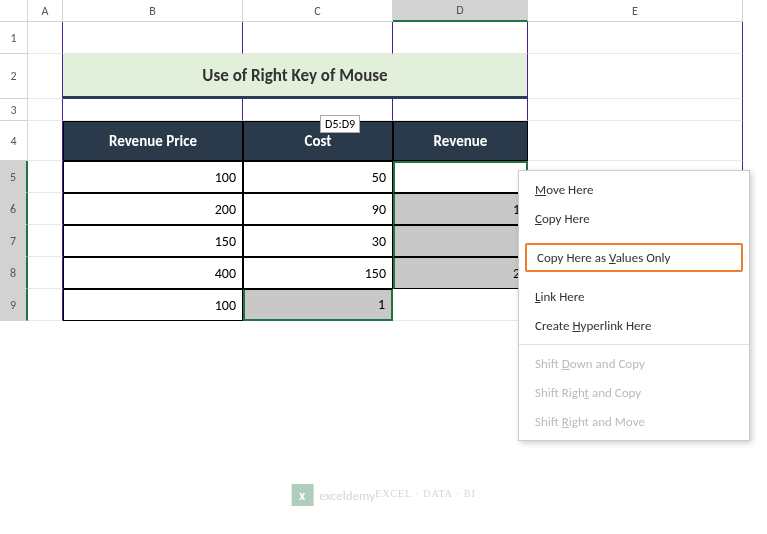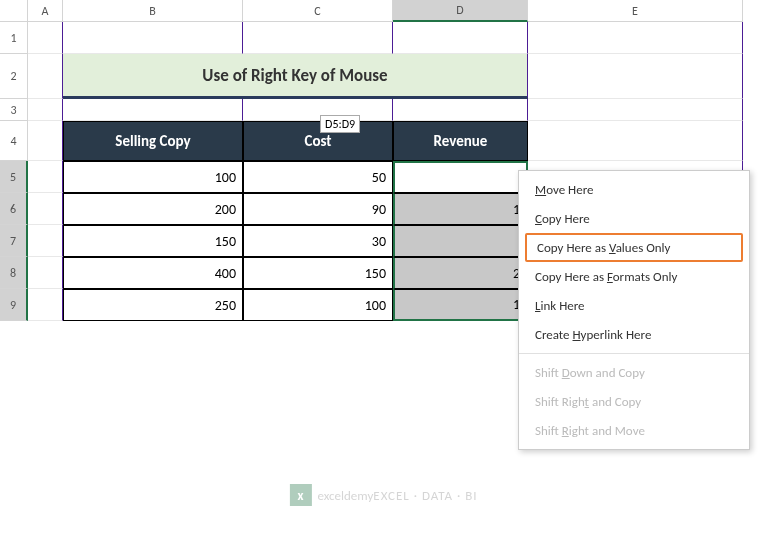--- a/index.html
+++ b/index.html
@@ -121,21 +121,21 @@
     }
     .menu-item {
       padding: 7px 16px;
       font-size: 13px;
       color: #333;
       cursor: pointer;
     }
     .menu-item.highlighted {
       border: 2px solid #ed7d31;
       border-radius: 2px;
-      margin: 0 6px;
+      margin: 10px 6px;
       padding: 5px 10px;
     }
     .menu-item.disabled {
       color: #bbb;
       cursor: default;
     }
     .menu-separator {
       height: 1px;
       background: #e0e0e0;
       margin: 4px 0;
@@ -165,22 +165,23 @@
       color: #fff;
       font-weight: bold;
       font-size: 13px;
     }
     .watermark-text {
       display: flex;
       flex-direction: row;
       line-height: 1;
     }
     .watermark-sub {
-      font-size: 13px;
+      font-size: 10px;
       letter-spacing: 1px;
+      font-family: Liberation Serif, serif;
     }
   </style>
 </head>
 <body>
 
 <div class="spreadsheet">
   <div class="corner"></div>
   <div class="col-header">A</div>
   <div class="col-header">B</div>
   <div class="col-header">C</div>
@@ -201,21 +202,21 @@
 
   <div class="row-header">3</div>
   <div class="cell"></div>
   <div class="cell"></div>
   <div class="cell"></div>
   <div class="cell"></div>
   <div class="cell"></div>
 
   <div class="row-header">4</div>
   <div class="cell"></div>
-  <div class="cell table-header">Selling Copy</div>
+  <div class="cell table-header">Revenue Price</div>
   <div class="cell table-header">Cost</div>
   <div class="cell table-header">Revenue</div>
   <div class="cell"></div>
 
   <div class="row-header selected">5</div>
   <div class="cell"></div>
   <div class="cell table-cell">100</div>
   <div class="cell table-cell">50</div>
   <div class="cell revenue-cell first selection-border-top selection-border-left selection-border-right"></div>
   <div class="cell"></div>
@@ -236,33 +237,31 @@
 
   <div class="row-header selected">8</div>
   <div class="cell"></div>
   <div class="cell table-cell">400</div>
   <div class="cell table-cell">150</div>
   <div class="cell revenue-cell selection-border-left selection-border-right">2</div>
   <div class="cell"></div>
 
   <div class="row-header selected">9</div>
   <div class="cell"></div>
-  <div class="cell table-cell">250</div>
   <div class="cell table-cell">100</div>
   <div class="cell revenue-cell selection-border-left selection-border-right selection-border-bottom">1</div>
   <div class="cell"></div>
 </div>
 
 <div class="name-box">D5:D9</div>
 
 <div class="context-menu">
 <div class="menu-item"><span class="underline">M</span>ove Here</div>
     <div class="menu-item"><span class="underline">C</span>opy Here</div>
     <div class="menu-item highlighted">Copy Here as <span class="underline">V</span>alues Only</div>
-    <div class="menu-item">Copy Here as <span class="underline">F</span>ormats Only</div>
     <div class="menu-item"><span class="underline">L</span>ink Here</div>
     <div class="menu-item">Create <span class="underline">H</span>yperlink Here</div>
     <div class="menu-separator"></div>
     <div class="menu-item disabled">Shift <span class="underline">D</span>own and Copy</div>
     <div class="menu-item disabled">Shift Righ<span class="underline">t</span> and Copy</div>
     <div class="menu-item disabled">Shift <span class="underline">R</span>ight and Move</div>
   </div>
 
 <div class="watermark">
   <div class="watermark-icon">x</div>

